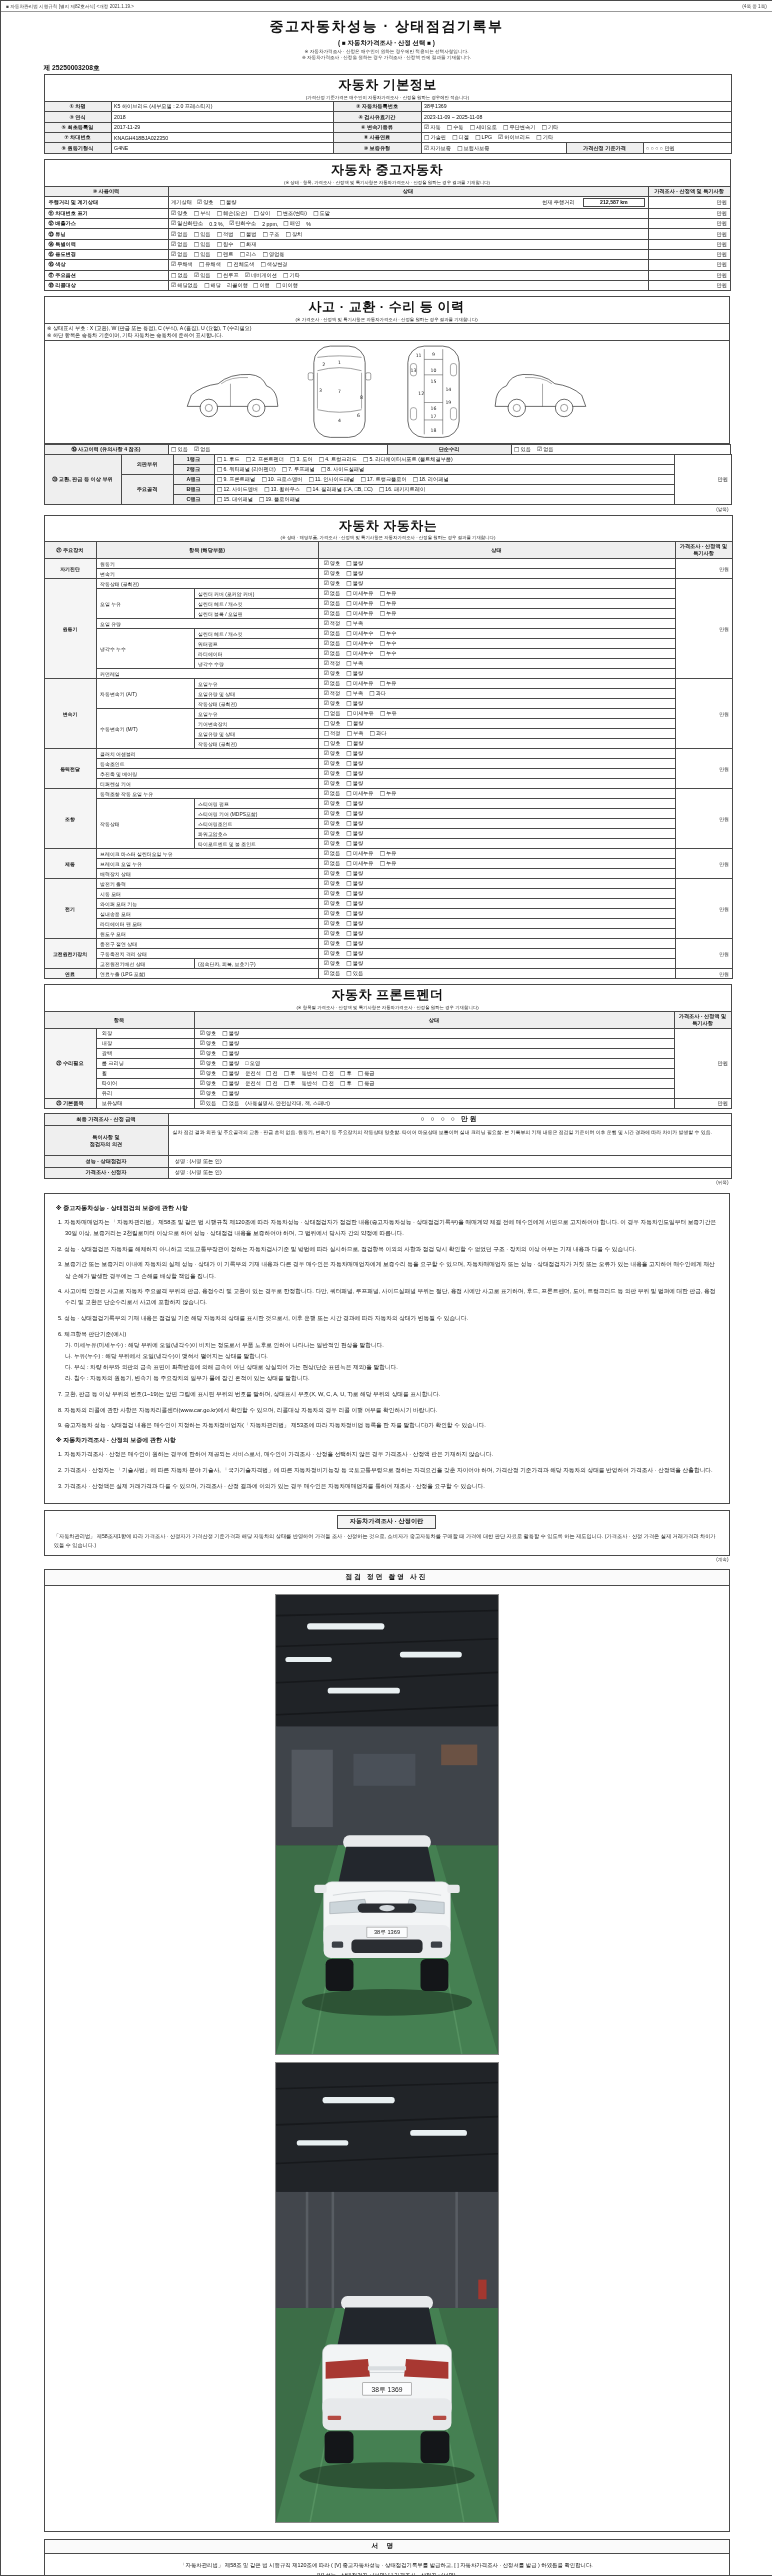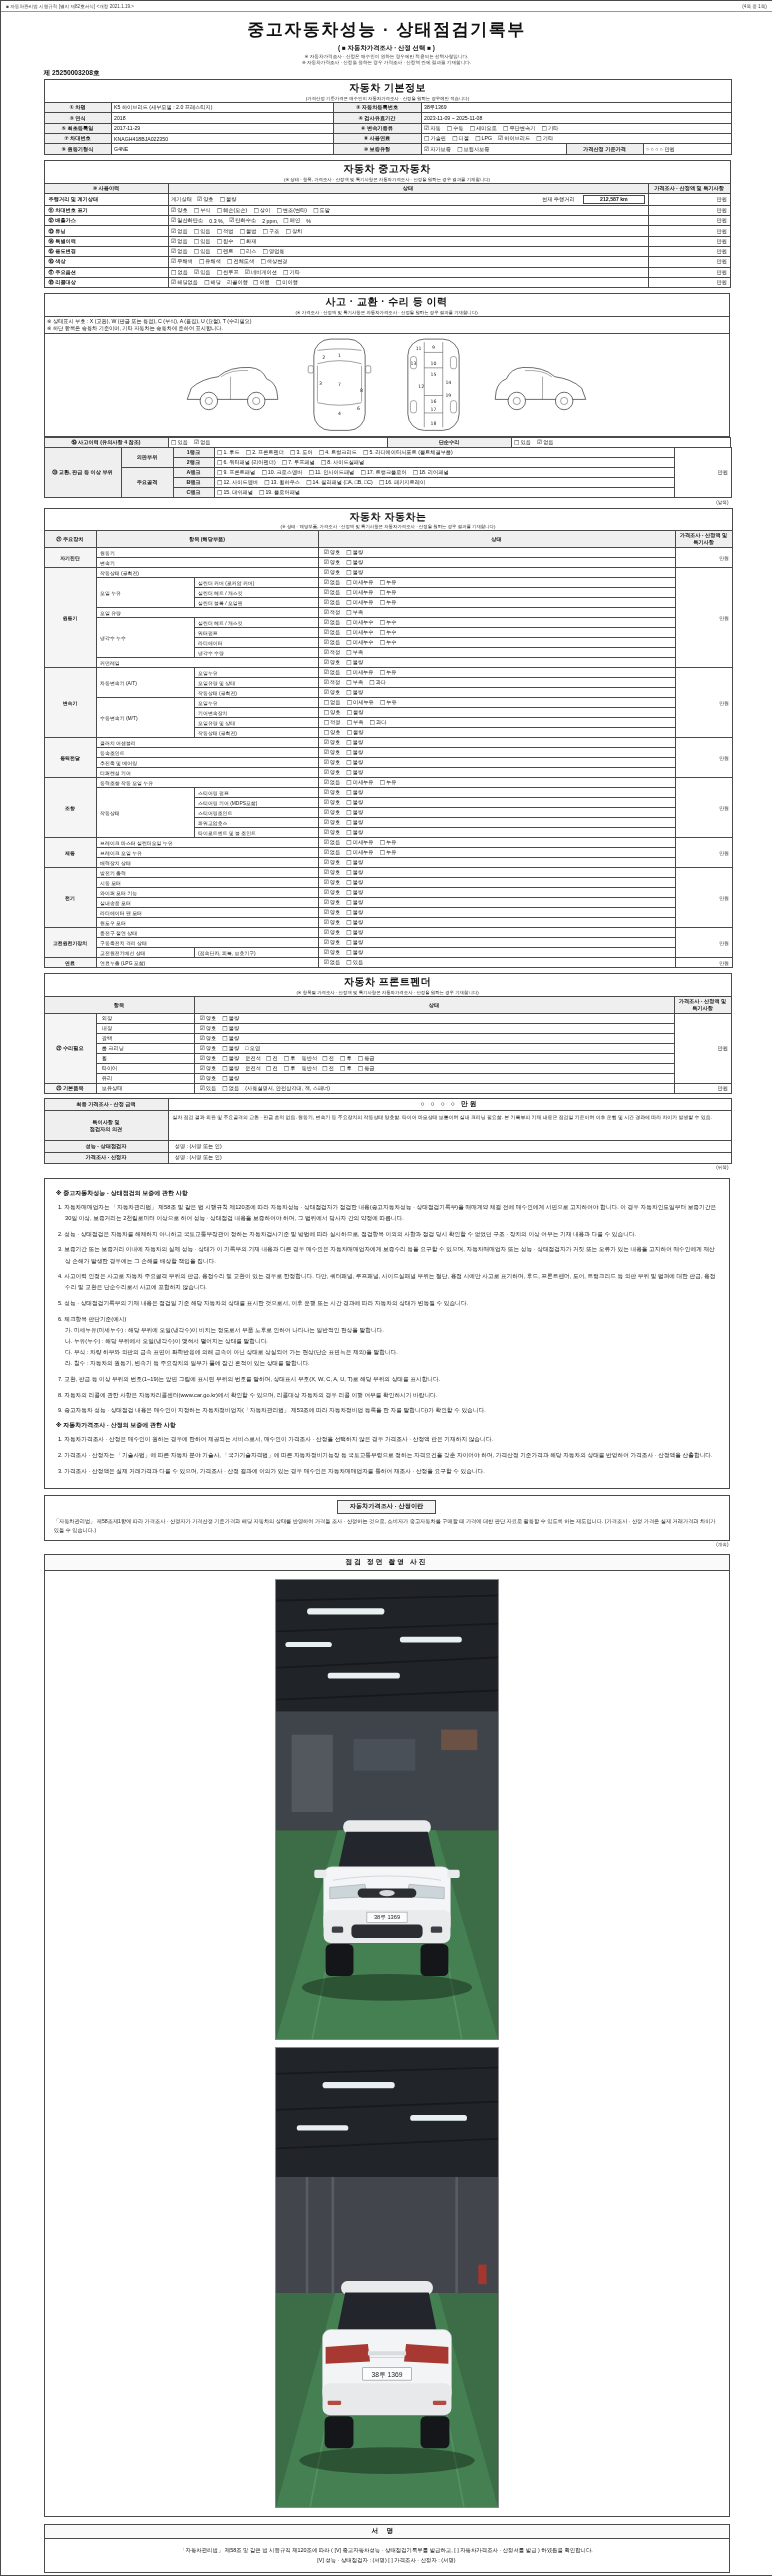--- a/index.html
+++ b/index.html
@@ -2,29 +2,29 @@
 <html style="font-size:8.2px"><head>
 <meta charset="utf-8">
 <style>
 *{box-sizing:border-box;margin:0;padding:0}
 html,body{background:#d9d9d9}
 body{font-family:"Liberation Sans","DejaVu Sans",sans-serif;color:#111}
 .page{width:773px;height:2576px;margin:0 auto;background:#fff;border:0.5px solid #4a4a4a;position:relative;overflow:hidden}
 .topstrip{height:11.3px;border-bottom:0.5px solid #999;display:flex;justify-content:space-between;align-items:center;padding:0 5.2px;font-size:4.6px;color:#444}
 .inner{width:686px;margin:0 auto}
 .hdr{margin-top:6.2px;text-align:center}
-.title{font-size:17px;font-weight:bold;letter-spacing:1.5px}
+.title{font-size:14px;font-weight:bold;letter-spacing:1.5px}
 .subtitle{font-size:6.4px;font-weight:bold;margin-top:2.1px}
 .hnote{font-size:4.6px;color:#333;margin-top:1px}
 .docno{font-size:6.7px;font-weight:bold;margin:4.1px 0 1.5px}
 table.tbl{width:100%;border-collapse:collapse;table-layout:fixed}
 .tbl th,.tbl td{border:0.5px solid #4a4a4a;font-size:5.2px;padding:1px 2.6px;vertical-align:middle;word-break:keep-all}
 .tbl th{background:#efefef;font-weight:bold;text-align:center}
 .capcell{text-align:center;padding:1px 0 1.5px;background:#fff}
-.sttl{font-size:10px;font-weight:bold;letter-spacing:0.5px}
+.sttl{font-size:13px;font-weight:bold;letter-spacing:0.5px}
 .stnote{font-size:4.4px;color:#222}
 .cb{font-family:"DejaVu Sans",sans-serif;font-size:5.7px;margin-right:1px}
 .opt{margin-right:6.2px;white-space:nowrap;display:inline-block;font-size:5.2px}
 .basic td{height:10.3px}
 .comp td{height:10.3px}
 .comp .clabel{font-weight:bold;text-align:left;padding-left:4.1px}
 .segflex{display:flex;align-items:center;width:100%}
 .segt{margin-right:5.2px;white-space:nowrap}
 .segright{margin-left:auto;display:flex;align-items:center;white-space:nowrap}
 .mbox{border:0.5px solid #4a4a4a;padding:0.5px 5.2px;display:inline-block;min-width:62px;text-align:center;margin-left:3.1px;font-weight:bold}

